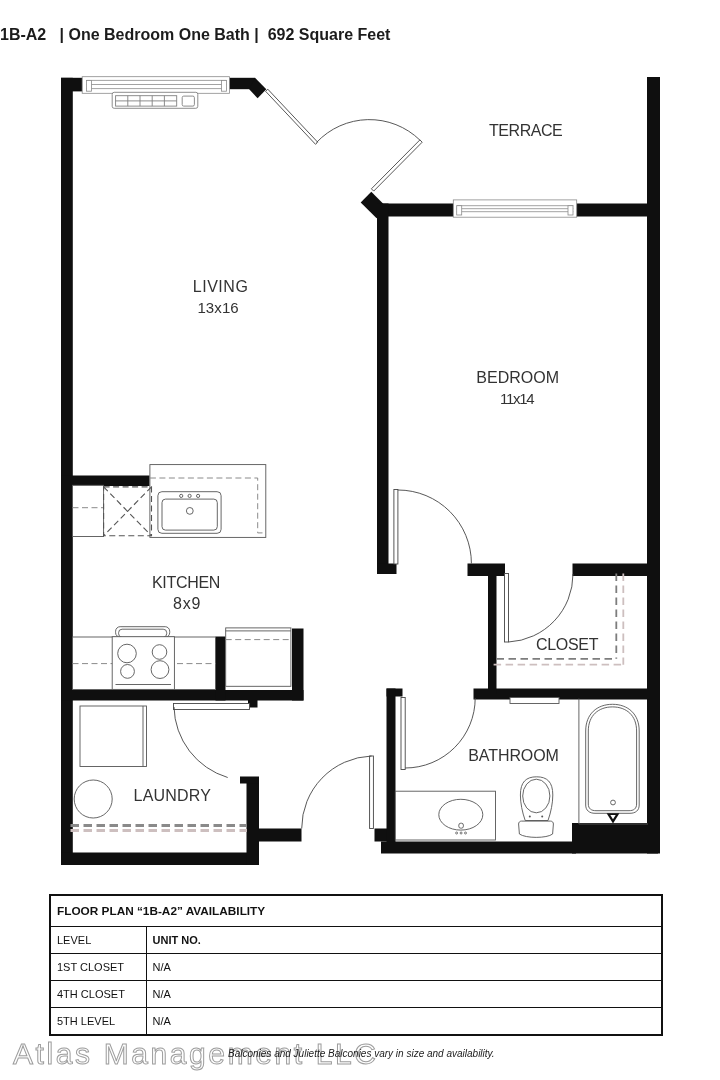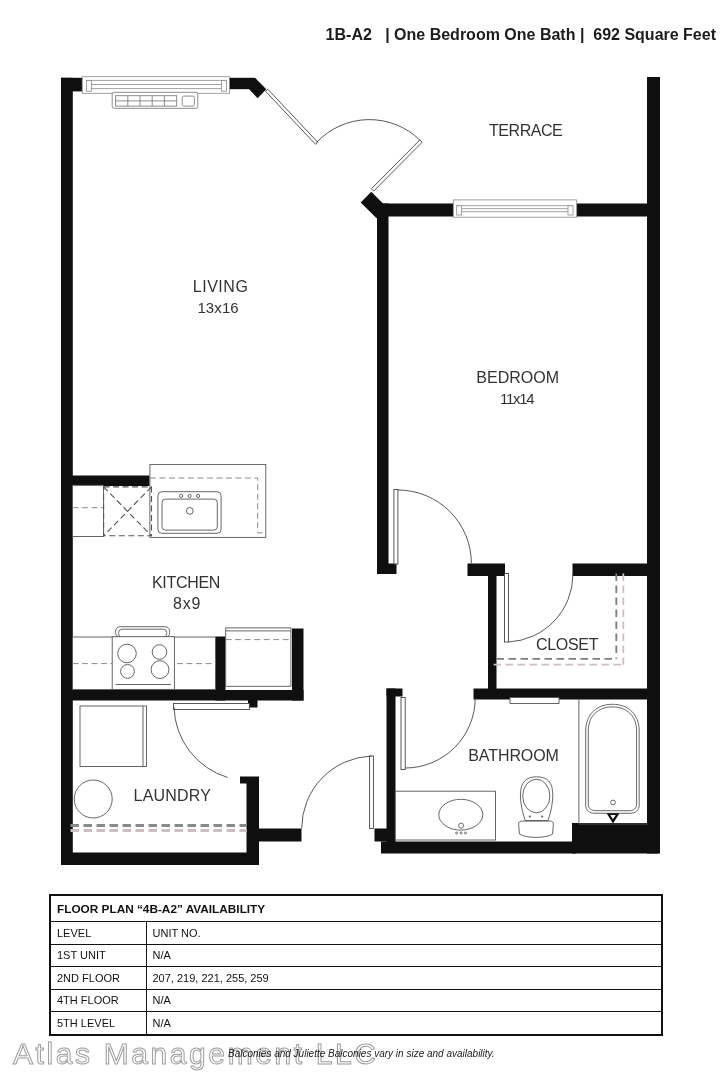--- a/index.html
+++ b/index.html
@@ -1,17 +1,17 @@
 <!DOCTYPE html>
 <html><head>
 <meta charset="utf-8">
 <style>
   html,body{margin:0;padding:0;background:#fff;}
   body{width:720px;height:1080px;position:relative;font-family:"Liberation Sans", sans-serif;}
-  #title{position:absolute;left:0;top:26px;width:716px;text-align:right;
+  #title{position:absolute;left:0;top:26px;width:716px;text-align:left;
          font-size:16px;font-weight:bold;color:#1c1c1c;letter-spacing:0;}
   #plan{position:absolute;left:0;top:0;}
   table.avail{position:absolute;left:49px;top:894px;width:614px;height:142px;border-collapse:collapse;
     border:2px solid #111;font-size:11px;color:#111;table-layout:fixed;}
   table.avail td{border:1px solid #111;padding:0 0 0 6px;
     white-space:nowrap;overflow:hidden;}
   #wm{position:absolute;left:13px;top:1037.3px;font-size:30px;letter-spacing:2.6px;
       color:rgba(250,250,250,0.25);-webkit-text-stroke:1px #9d9d9d;}
   #note{position:absolute;left:228px;top:1047.5px;font-size:10px;font-style:italic;color:#222;}
 </style>
@@ -230,36 +230,32 @@
 <text x="133.6" y="801" font-size="16" letter-spacing="0.2" fill="#333">LAUNDRY</text>
 </svg>
 
 <table class="avail">
  <colgroup>
       <col style="width:96px">
       <col>
     </colgroup>
  <tbody>
       <tr>
-        <td colspan="2" style="font-weight:bold;font-size:11.8px">FLOOR PLAN “4B-A2” AVAILABILITY</td>
+        <td colspan="2" style="font-weight:bold;font-size:11.8px">FLOOR PLAN “1B-A2” AVAILABILITY</td>
       </tr>
  <tr>
         <td style="font-weight:normal">LEVEL</td>
-        <td style="font-weight:normal">UNIT NO.</td>
-      </tr>
- <tr>
-        <td>1ST UNIT</td>
+        <td style="font-weight:bold">UNIT NO.</td>
+      </tr>
+ <tr>
+        <td>1ST CLOSET</td>
         <td>N/A</td>
       </tr>
  <tr>
-        <td>2ND FLOOR</td>
-        <td>207, 219, 221, 255, 259</td>
-      </tr>
- <tr>
-        <td>4TH FLOOR</td>
+        <td>4TH CLOSET</td>
         <td>N/A</td>
       </tr>
  <tr>
         <td>5TH LEVEL</td>
         <td>N/A</td>
       </tr>
 </tbody>
   </table>
 
 <div id="wm">Atlas Management LLC</div>

